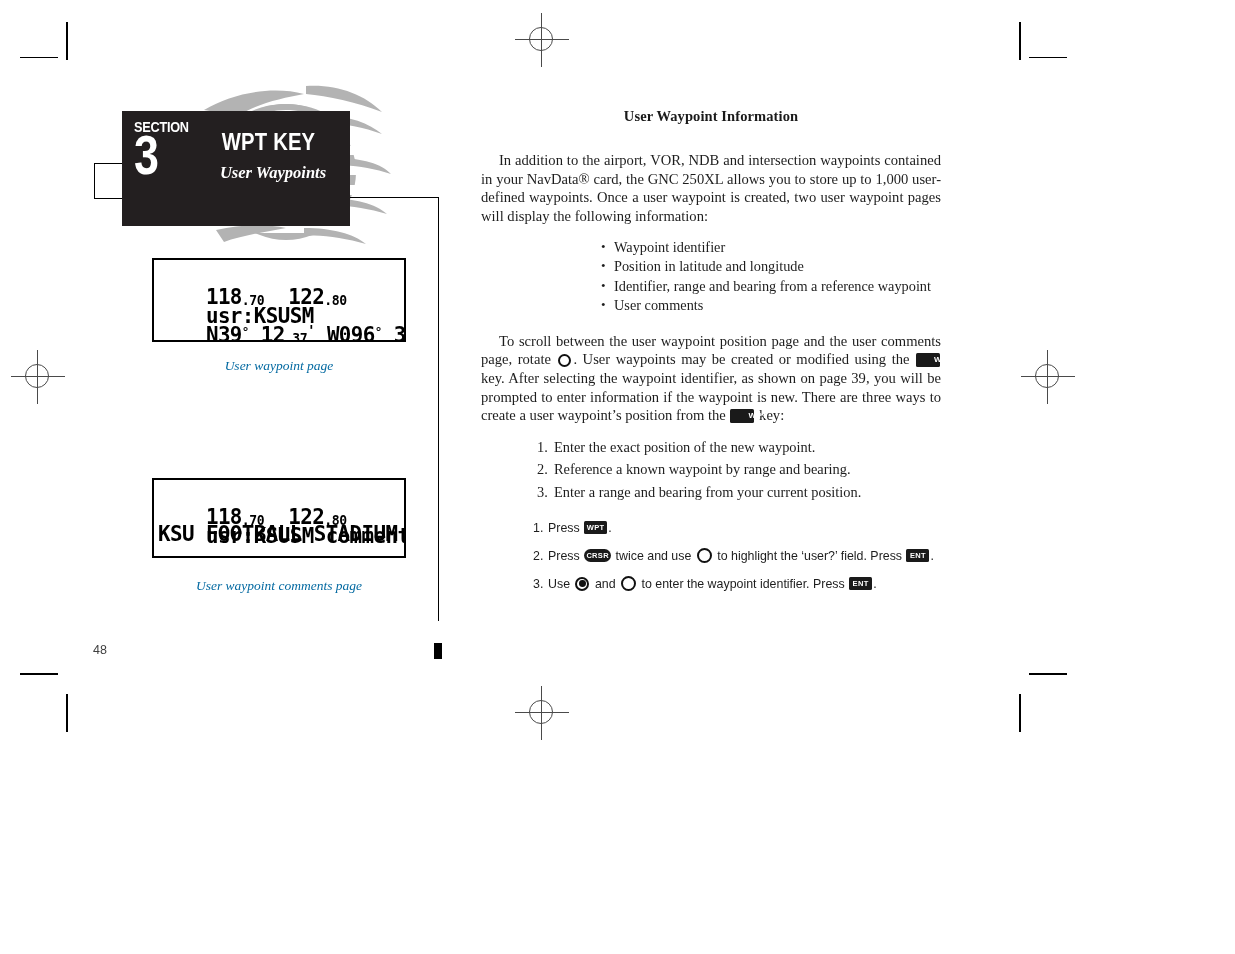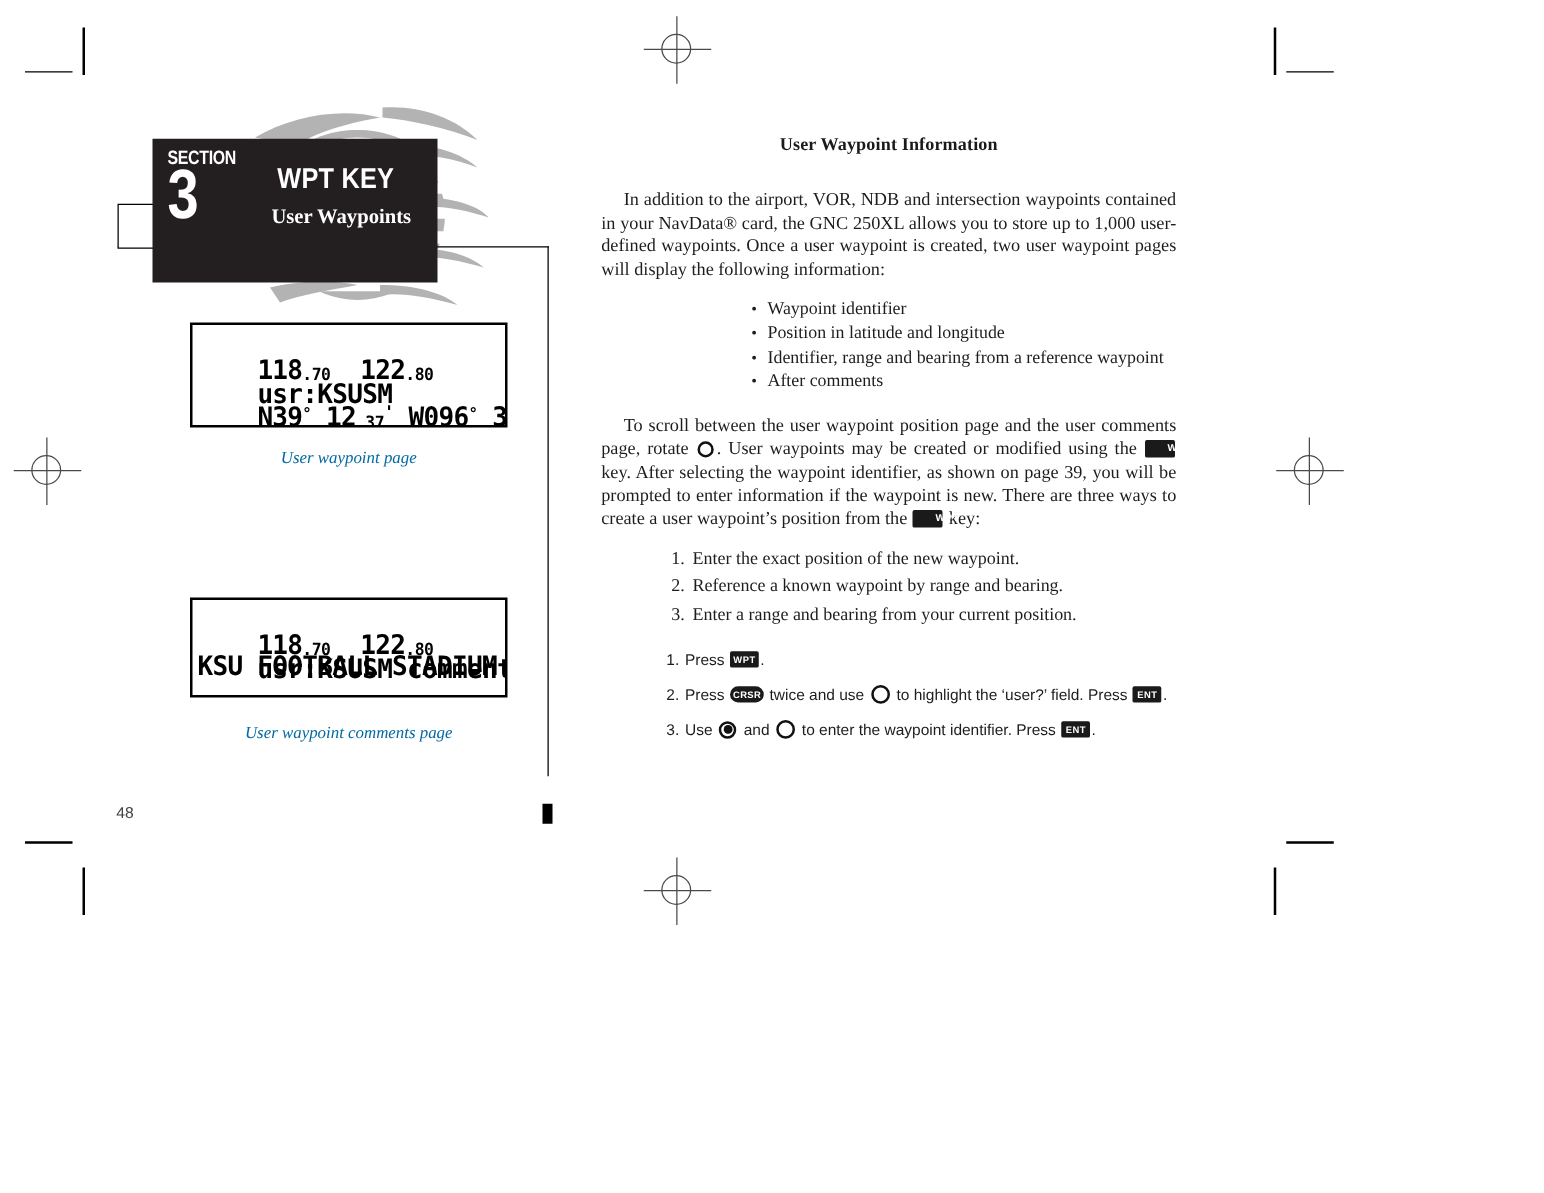--- a/index.html
+++ b/index.html
@@ -88,20 +88,21 @@
   #section-header .sec-sub {
     position: absolute;
     left: 0; top: 52px;
     width: 228px;
     text-align: center;
     padding-left: 74px;
     box-sizing: border-box;
     color: #ffffff;
     font-family: "Liberation Serif", serif;
     font-weight: bold;
+    font-style: italic;
     font-size: 16.5px;
   }
 
   
   #header-tab-box {
     position: absolute;
     left: 94px; top: 163px;
     width: 40px; height: 36px;
     background: #ffffff;
     border: 1.4px solid #000;
@@ -473,21 +474,21 @@
 <div id="body-col">
 
   <div id="doc-heading">User Waypoint Information</div>
 
   <p class="body-para">In addition to the airport, VOR, NDB and intersection waypoints contained in your NavData® card, the GNC 250XL allows you to store up to 1,000 user-defined waypoints. Once a user waypoint is created, two user waypoint pages will display the following information:</p>
 
   <ul class="bullet-list">
     <li>Waypoint identifier</li>
     <li>Position in latitude and longitude</li>
     <li>Identifier, range and bearing from a reference waypoint</li>
-    <li>After comments</li>
+    <li>User comments</li>
   </ul>
 
   <p class="body-para" style="margin-top:17px;"><span>To scroll between the user waypoint position page and the user comments page, rotate </span><span class="knob knob-outer-glyph"></span><span>. User waypoints may be created or modified using the </span><span class="key-btn key-wpt-inline">WPT</span><span> key. After selecting the waypoint identifier, as shown on page 39, you will be prompted to enter information if the waypoint is new. There are three ways to create a user waypoint’s position from the </span><span class="key-btn key-wpt-inline">WPT</span><span> key:</span></p>
 
   <ol class="num-list">
     <li>Enter the exact position of the new waypoint.</li>
     <li>Reference a known waypoint by range and bearing.</li>
     <li>Enter a range and bearing from your current position.</li>
   </ol>
 

